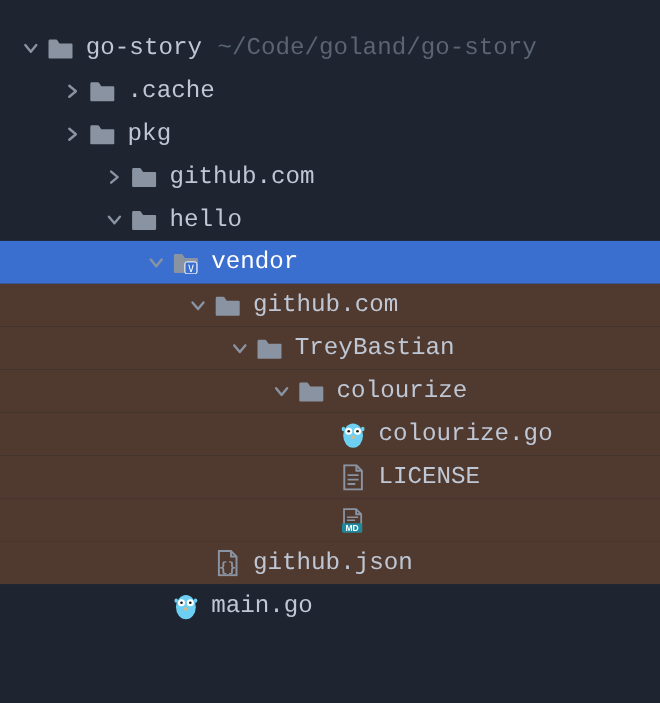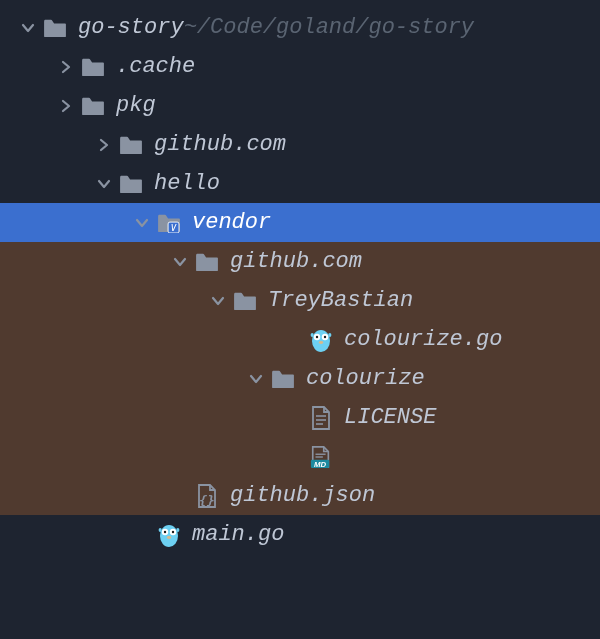--- a/index.html
+++ b/index.html
@@ -5,21 +5,21 @@
   * { margin: 0; padding: 0; box-sizing: border-box; }
   html, body {
     width: 600px;
     height: 639px;
     background: #1e2430;
     font-family: "Menlo", "Consolas", "Courier New", monospace;
     font-size: 22px;
     color: #bfc7d5;
     overflow: hidden;
   }
-  #tree { padding-top: 8px; font-style: italic; }
+  #tree { padding-top: 24px; }
   .row {
     display: flex;
     align-items: center;
     height: 39px;
     white-space: nowrap;
   }
   .row.selected {
     background: #3b6fcf;
     color: #ffffff;
   }
@@ -38,21 +38,21 @@
   .icon {
     width: 26px;
     height: 26px;
     display: flex;
     align-items: center;
     justify-content: center;
     margin-right: 10px;
     flex-shrink: 0;
   }
   .label {  }
-  .path-hint { color: #5a6472; }
+  .path-hint { color: #5a6472; margin-left: 14px; }
   .folder-svg { width: 24px; height: 20px; }
   .file-svg { width: 22px; height: 24px; }
   .gopher-svg { width: 22px; height: 26px; }
 </style>
 </head>
 <body>
 
 <div id="tree">
     <div class="row">
       <span class="indent" style="width: 14px;"></span>
@@ -168,54 +168,54 @@
           <path transform="rotate(90 7 7)" d="M4 2 L10 7 L4 12" fill="none" stroke="#8a93a2" stroke-width="2.2" stroke-linecap="round" stroke-linejoin="round"></path>
         </svg>
       </span>
       <span class="icon">
         <svg class="folder-svg" viewBox="0 0 26 22">
     <path d="M1 4 L1 20 Q1 21 2 21 L24 21 Q25 21 25 20 L25 7 Q25 6 24 6 L12 6 L10 3 Q9.5 2 8.5 2 L2 2 Q1 2 1 4 Z" fill="#8a93a2"></path>
 
   </svg>
       </span>
       <span class="label">TreyBastian</span>
+    </div>
+    <div class="row highlighted">
+      <span class="indent" style="width: 242px;"></span>
+      <span class="chevron">
+        <svg viewBox="0 0 14 14">
+          <path transform="rotate(90 7 7)" d="M4 2 L10 7 L4 12" fill="none" stroke="#8a93a2" stroke-width="2.2" stroke-linecap="round" stroke-linejoin="round"></path>
+        </svg>
+      </span>
+      <span class="icon">
+        <svg class="folder-svg" viewBox="0 0 26 22">
+    <path d="M1 4 L1 20 Q1 21 2 21 L24 21 Q25 21 25 20 L25 7 Q25 6 24 6 L12 6 L10 3 Q9.5 2 8.5 2 L2 2 Q1 2 1 4 Z" fill="#8a93a2"></path>
+
+  </svg>
+      </span>
+      <span class="label">colourize</span>
     </div>
     <div class="row highlighted">
       <span class="indent" style="width: 280px;"></span>
       <span class="chevron"></span>
       <span class="icon">
         <svg class="gopher-svg" viewBox="0 0 22 26">
     <ellipse cx="11" cy="14" rx="9" ry="11" fill="#6dd0f2"></ellipse>
     <circle cx="7" cy="10" r="3.2" fill="#ffffff"></circle>
     <circle cx="15" cy="10" r="3.2" fill="#ffffff"></circle>
     <circle cx="7" cy="10" r="1.2" fill="#1a1a1a"></circle>
     <circle cx="15" cy="10" r="1.2" fill="#1a1a1a"></circle>
     <ellipse cx="11" cy="15.5" rx="2.2" ry="1.4" fill="#d9b98a"></ellipse>
     <ellipse cx="2.2" cy="8" rx="1.6" ry="2" fill="#6dd0f2"></ellipse>
     <ellipse cx="19.8" cy="8" rx="1.6" ry="2" fill="#6dd0f2"></ellipse>
   </svg>
       </span>
       <span class="label">colourize.go</span>
     </div>
     <div class="row highlighted">
-      <span class="indent" style="width: 242px;"></span>
-      <span class="chevron">
-        <svg viewBox="0 0 14 14">
-          <path transform="rotate(90 7 7)" d="M4 2 L10 7 L4 12" fill="none" stroke="#8a93a2" stroke-width="2.2" stroke-linecap="round" stroke-linejoin="round"></path>
-        </svg>
-      </span>
-      <span class="icon">
-        <svg class="folder-svg" viewBox="0 0 26 22">
-    <path d="M1 4 L1 20 Q1 21 2 21 L24 21 Q25 21 25 20 L25 7 Q25 6 24 6 L12 6 L10 3 Q9.5 2 8.5 2 L2 2 Q1 2 1 4 Z" fill="#8a93a2"></path>
-
-  </svg>
-      </span>
-      <span class="label">colourize</span>
-    </div>
-    <div class="row highlighted">
       <span class="indent" style="width: 280px;"></span>
       <span class="chevron"></span>
       <span class="icon">
         <svg class="file-svg" viewBox="0 0 22 24">
     <path d="M3 1 L14 1 L19 6 L19 23 L3 23 Z" fill="none" stroke="#8a93a2" stroke-width="1.8"></path>
     <path d="M14 1 L14 6 L19 6" fill="none" stroke="#8a93a2" stroke-width="1.8"></path>
     <line x1="6" y1="10" x2="16" y2="10" stroke="#8a93a2" stroke-width="1.6"></line>
     <line x1="6" y1="14" x2="16" y2="14" stroke="#8a93a2" stroke-width="1.6"></line>
     <line x1="6" y1="18" x2="13" y2="18" stroke="#8a93a2" stroke-width="1.6"></line>
   </svg>

